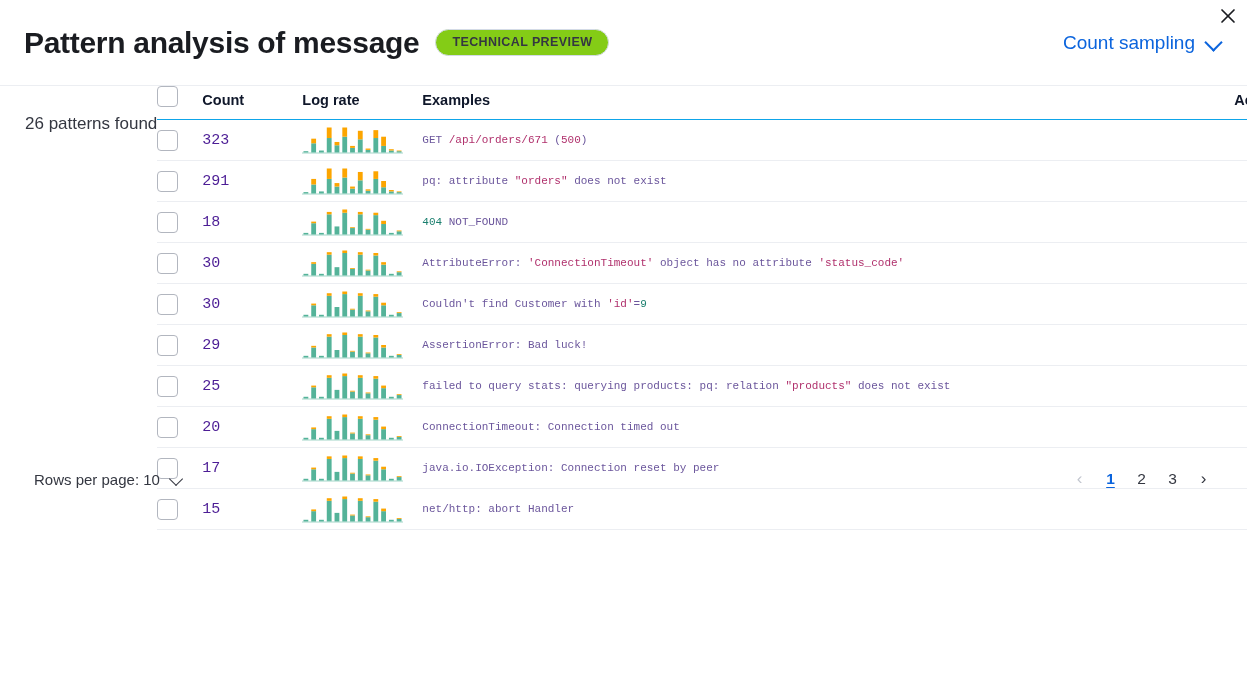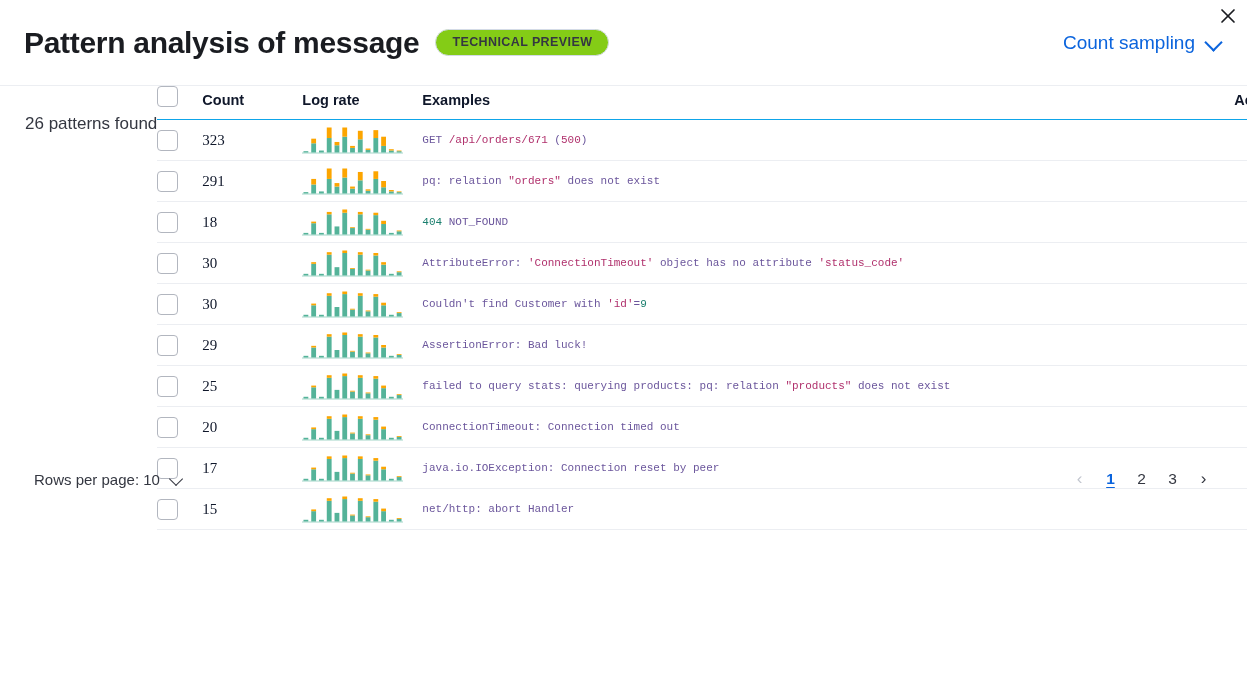--- a/index.html
+++ b/index.html
@@ -133,22 +133,22 @@
     border: 1px solid #b2b6bf;
     border-radius: 4px;
     background: #fff;
     display: block;
     cursor: pointer;
   }
   th .checkbox { margin-bottom: 1px; }
 
   .count-cell {
     font-size: 15px;
-    color: #0f172a;
-    font-family: Liberation Serif, serif;
+    color: #4c1d95;
+    font-family: Liberation Mono, monospace;
   }
 
   
   .spark {
     display: block;
     width: 101px;
     height: 30px;
   }
 
   
@@ -346,21 +346,21 @@
                 <rect x="71.40" y="5.28" width="4.82" height="7.64" fill="#fca500"></rect>
                 <rect x="79.17" y="21.25" width="4.82" height="6.25" fill="#54b399"></rect>
                 <rect x="79.17" y="15.00" width="4.82" height="6.25" fill="#fca500"></rect>
                 <rect x="86.94" y="25.42" width="4.82" height="2.08" fill="#54b399"></rect>
                 <rect x="86.94" y="24.03" width="4.82" height="1.39" fill="#fca500"></rect>
                 <rect x="94.71" y="26.11" width="4.82" height="1.39" fill="#54b399"></rect>
                 <rect x="94.71" y="25.42" width="4.82" height="0.69" fill="#fca500"></rect>
                 <rect x="0" y="27.50" width="101" height="1" fill="#54b399" opacity="0.55"></rect>
               </svg>
             </td>
-            <td class="ex" title="pq: relation &quot;orders&quot; does not exist"><span class="tok-p">pq: relation </span><span class="tok-r">"orders"</span><span class="tok-p"> does not exist</span></td>
+            <td class="ex" title="pq: relation &quot;orders&quot; does not exist"><span class="tok-p">pq: attribute </span><span class="tok-r">"orders"</span><span class="tok-p"> does not exist</span></td>
             <td class="actions-cell"><span class="act-icon"><svg width="22" height="22" viewBox="0 0 22 22" fill="none" stroke="currentColor" stroke-width="1.25">
                   <circle cx="11" cy="11" r="8.2"></circle>
                   <line x1="11" y1="6.6" x2="11" y2="15.4" stroke-linecap="round"></line>
                   <line x1="6.6" y1="11" x2="15.4" y2="11" stroke-linecap="round"></line>
                 </svg></span><span class="act-icon"><svg width="22" height="22" viewBox="0 0 22 22" fill="none" stroke="currentColor" stroke-width="1.25">
                   <circle cx="11" cy="11" r="8.2"></circle>
                   <line x1="6.6" y1="11" x2="15.4" y2="11" stroke-linecap="round"></line>
                 </svg></span></td>
           </tr>
           <tr>

